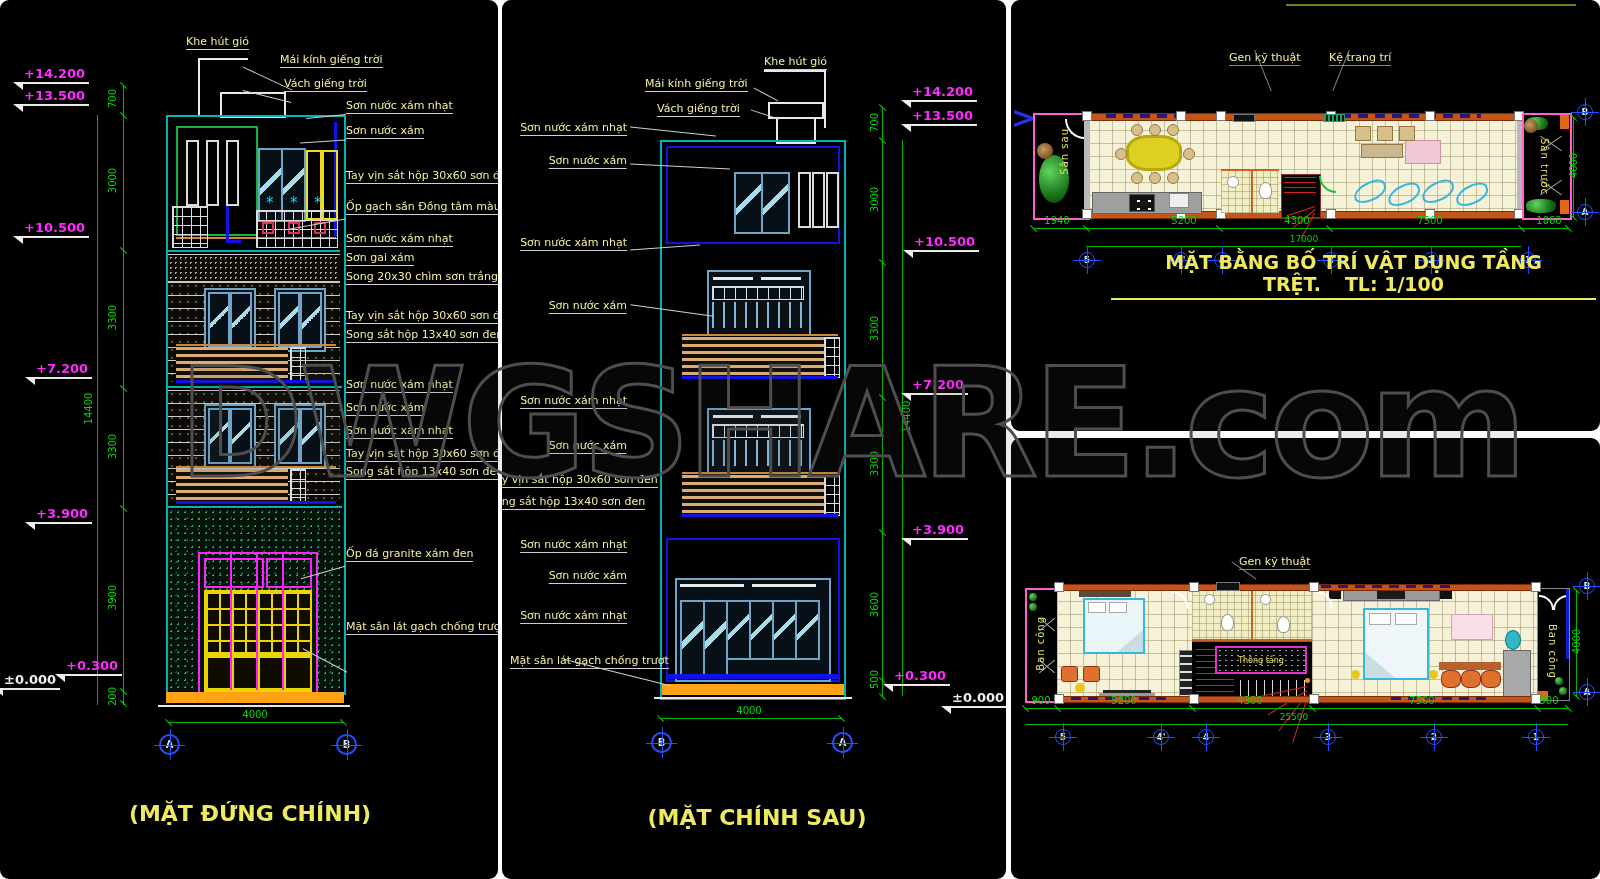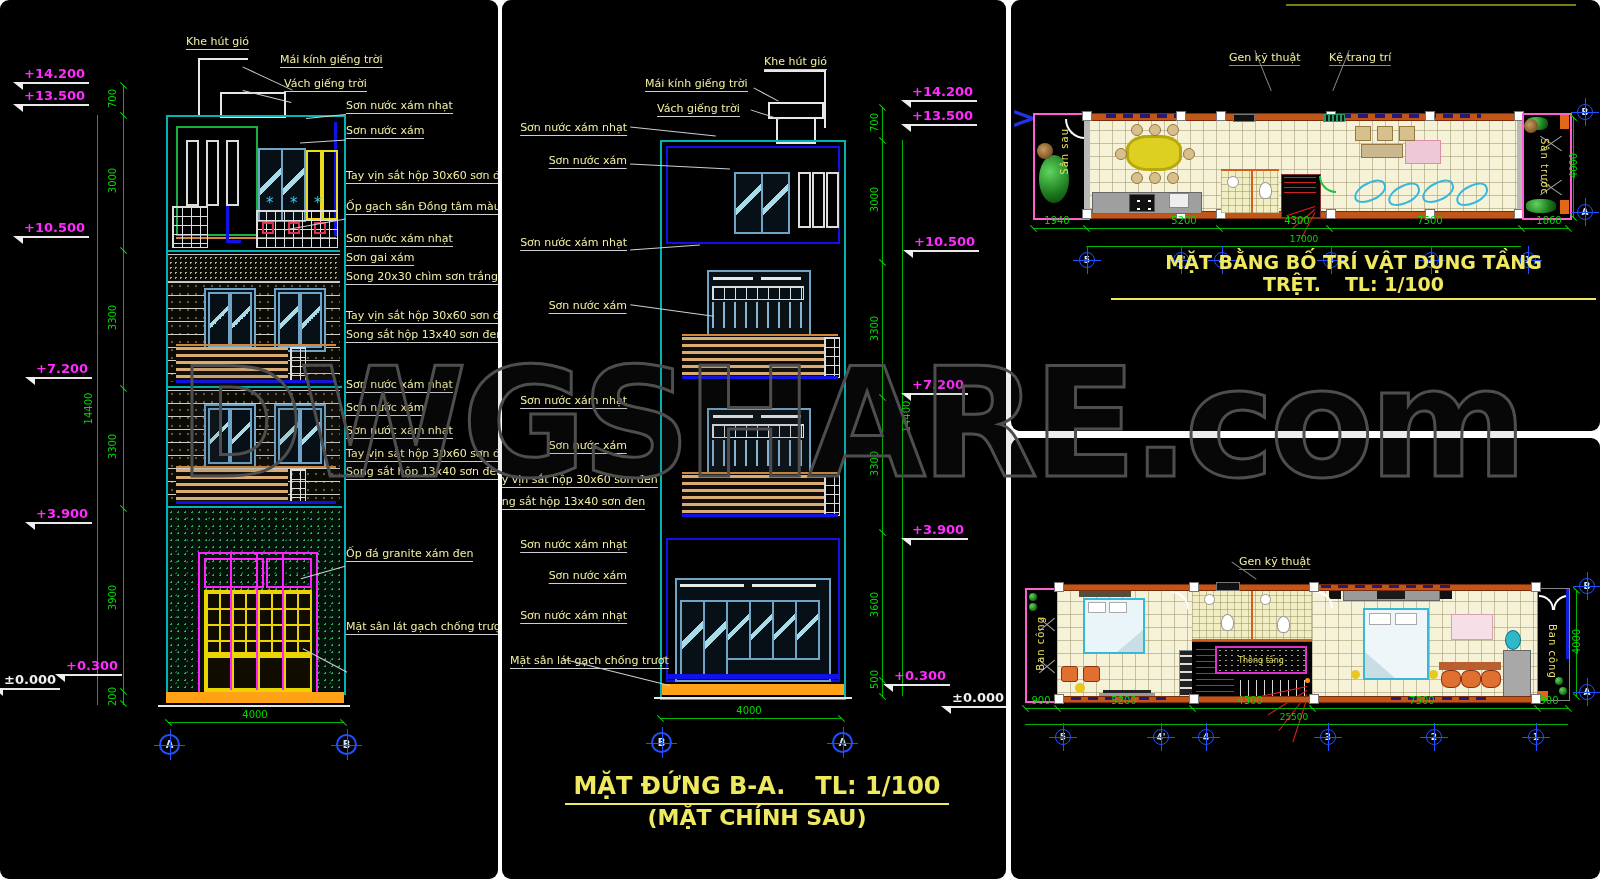--- a/index.html
+++ b/index.html
@@ -183,20 +183,21 @@
   <div class="lbl" style="left:346px;top:466px">Song sắt hộp 13x40 sơn đen</div>
   <div class="lbl" style="left:346px;top:548px">Ốp đá granite xám đen</div>
   <div class="lbl" style="left:346px;top:621px">Mặt sân lát gạch chống trượt</div>
 
   <div class="ldr" style="left:306px;top:116px;width:40px;transform:rotate(-6deg)"></div>
   <div class="ldr" style="left:300px;top:141px;width:46px;transform:rotate(-4deg)"></div>
   <div class="ldr" style="left:284px;top:224px;width:62px;transform:rotate(-10deg)"></div>
   <div class="ldr" style="left:300px;top:572px;width:46px;transform:rotate(-16deg)"></div>
   <div class="ldr" style="left:300px;top:660px;width:50px;transform:rotate(28deg)"></div>
 
+  <div class="ttl1" style="left:40px;top:801px;width:420px;font-size:22px">(MẶT ĐỨNG CHÍNH)</div>
 </div>
 
 <div class="panel" style="left:502px;top:0;width:504px;height:879px">
   <div class="wl" style="left:262px;top:70px;width:62px;height:2px"></div>
   <div class="wl" style="left:322px;top:70px;width:2px;height:58px"></div>
   <div class="wb" style="left:266px;top:102px;width:52px;height:13px"></div>
   <div class="wb" style="left:274px;top:117px;width:36px;height:23px"></div>
   <div class="ldr" style="left:250px;top:94px;width:28px;transform:rotate(28deg)"></div>
   <div class="ldr" style="left:248px;top:114px;width:30px;transform:rotate(18deg)"></div>
 
@@ -294,21 +295,20 @@
   <div class="lbl lblR" style="left:125px;top:570px">Sơn nước xám</div>
   <div class="lbl lblR" style="left:125px;top:610px">Sơn nước xám nhạt</div>
   <div class="lbl" style="left:8px;top:655px">Mặt sân lát gạch chống trượt</div>
 
   <div class="ldr" style="left:128px;top:131px;width:86px;transform:rotate(6deg)"></div>
   <div class="ldr" style="left:128px;top:166px;width:100px;transform:rotate(3deg)"></div>
   <div class="ldr" style="left:128px;top:247px;width:70px;transform:rotate(-4deg)"></div>
   <div class="ldr" style="left:128px;top:310px;width:84px;transform:rotate(8deg)"></div>
   <div class="ldr" style="left:60px;top:672px;width:110px;transform:rotate(14deg)"></div>
 
-  <div class="ttl1" style="left:45px;top:772px;width:420px;font-size:24px"><span class="tline"><span>MẶT ĐỨNG B-A.</span><span style="margin-left:30px">TL: 1/100</span></span></div>
   <div class="ttl1" style="left:45px;top:805px;width:420px;font-size:22px">(MẶT CHÍNH SAU)</div>
 </div>
 
 <div class="panel" style="left:1011px;top:0;width:589px;height:431px">
   <div class="p" style="left:275px;top:4px;width:290px;height:2px;background:#7c7c10"></div>
   <span class="p" style="left:0;top:100px;color:#2233ee;font-size:30px;font-weight:900">&gt;</span>
 
   <div class="p" style="left:22px;top:113px;width:53px;height:103px;border:2px solid #ff5fd0;background:#000">
     <div class="bush" style="left:4px;top:40px;width:30px;height:48px"></div>
     <div class="bushb" style="left:2px;top:28px;width:16px;height:16px"></div>

